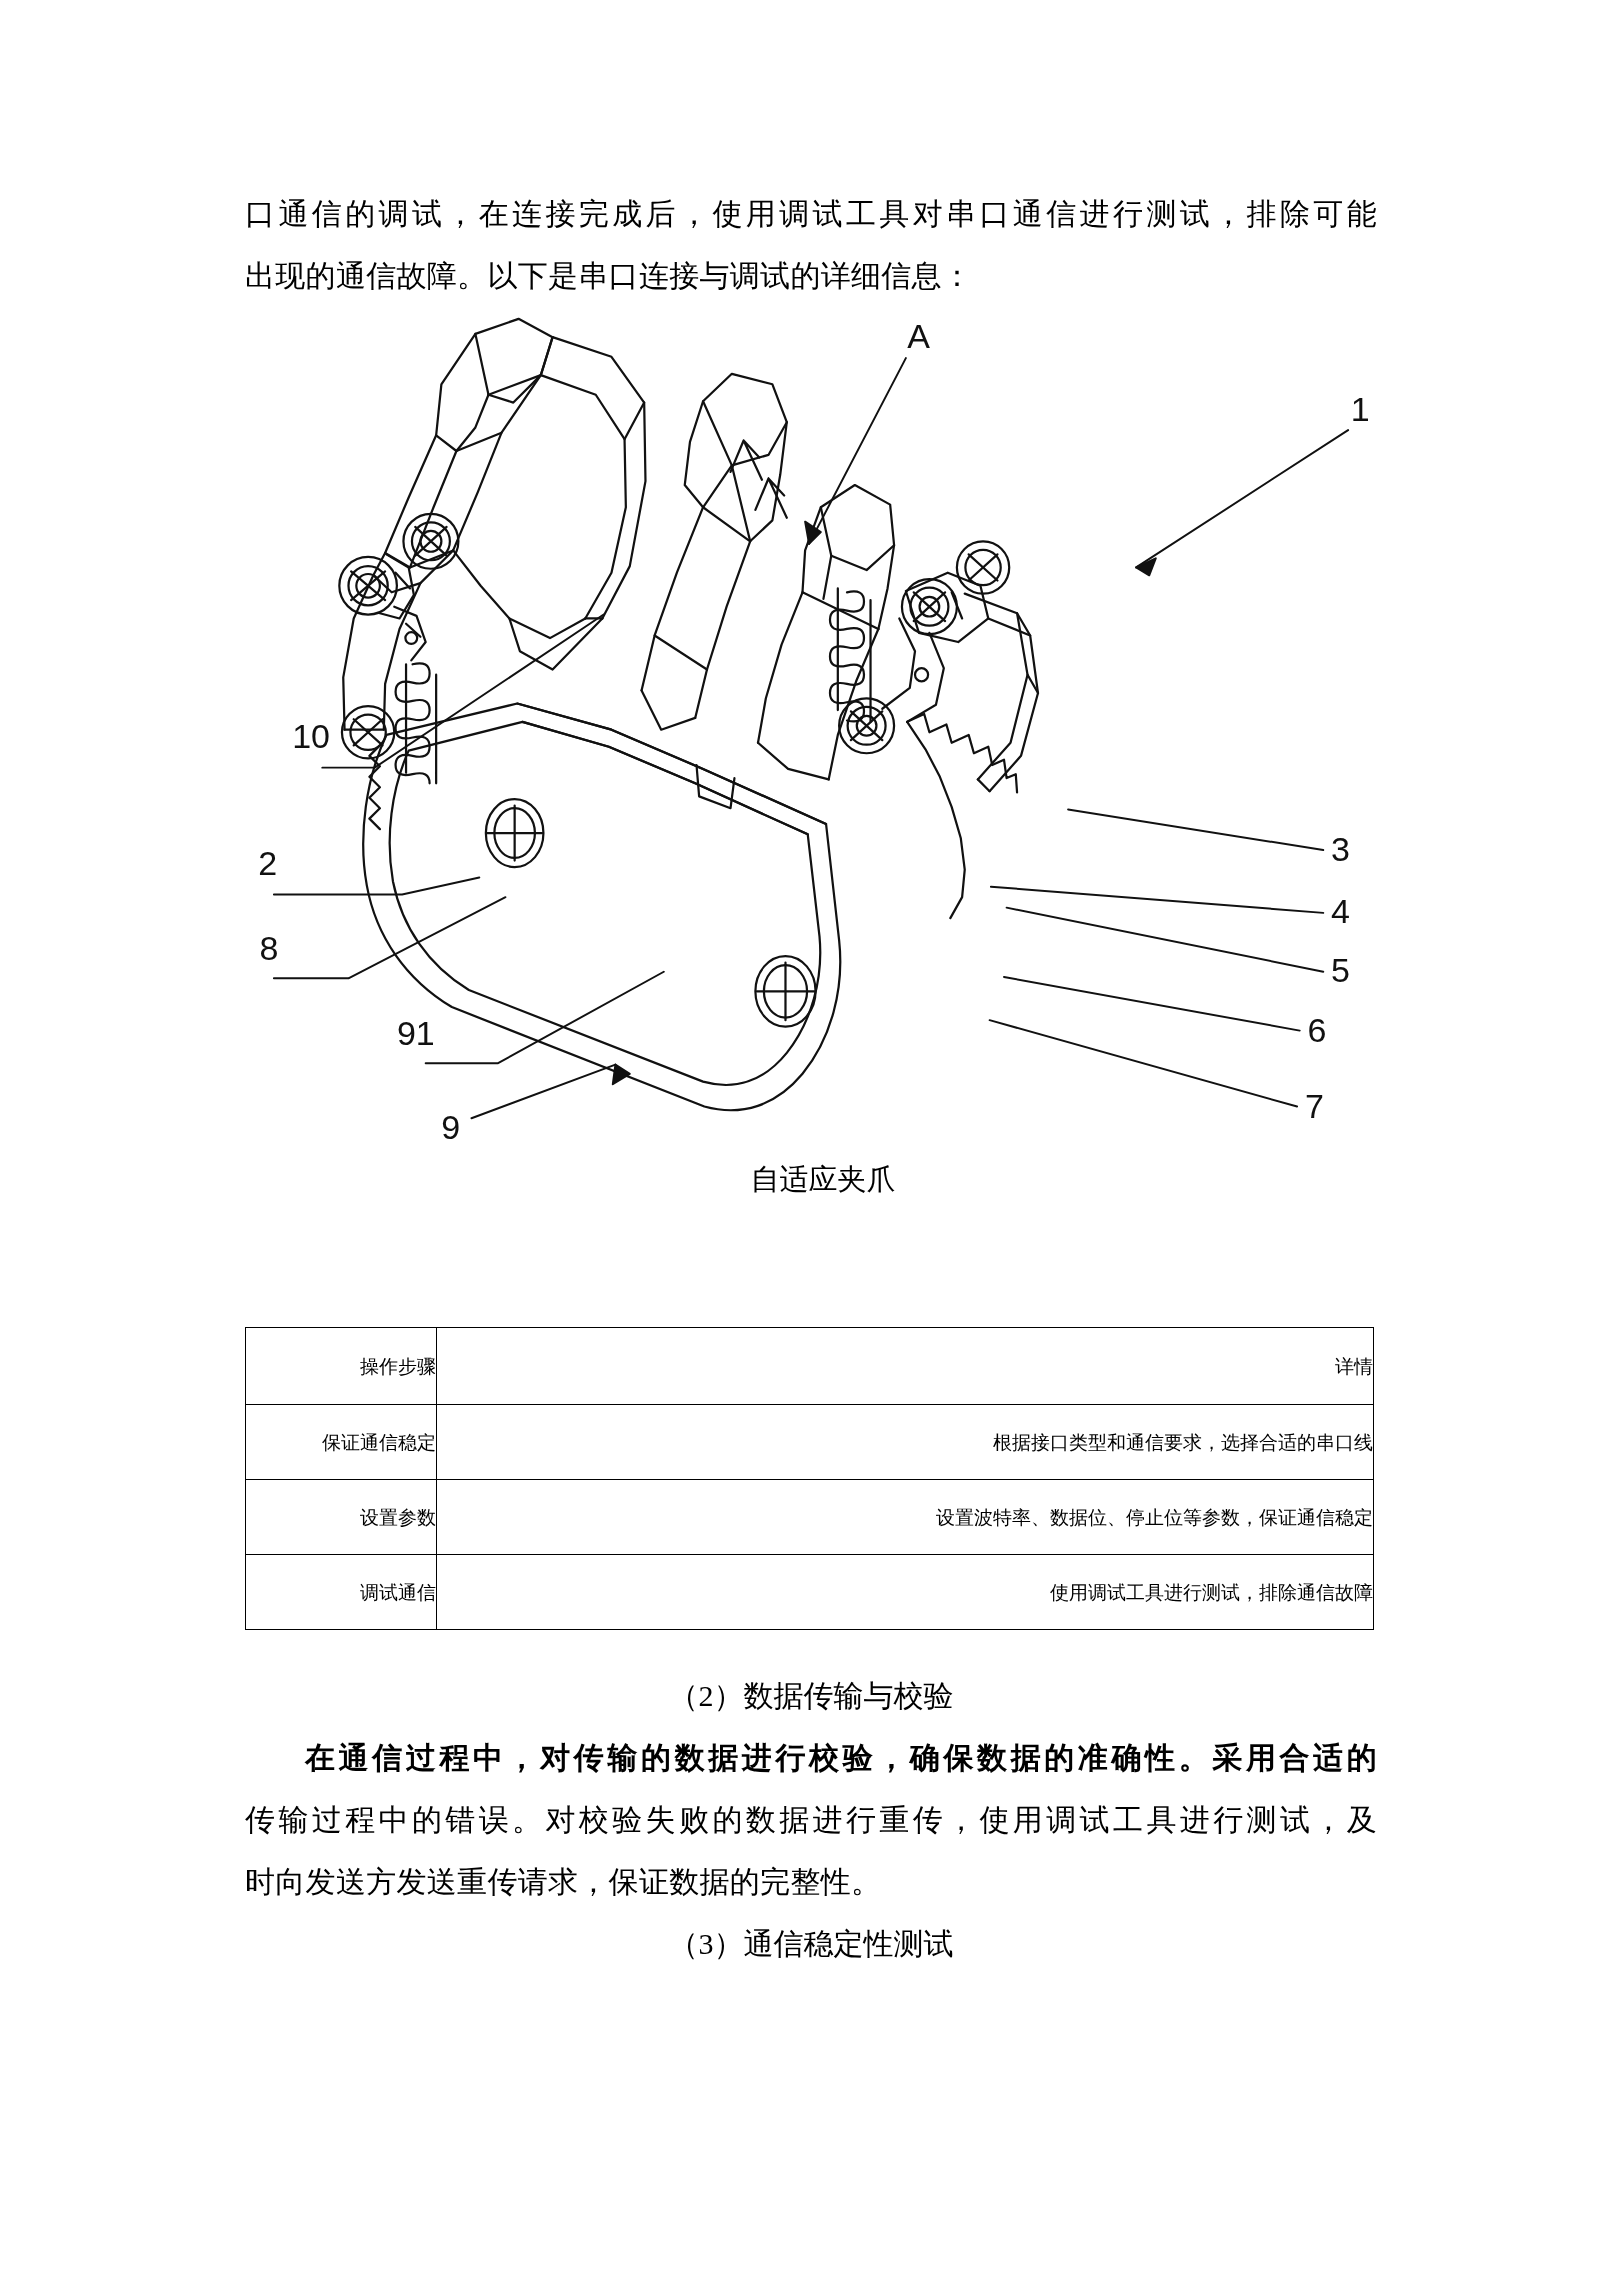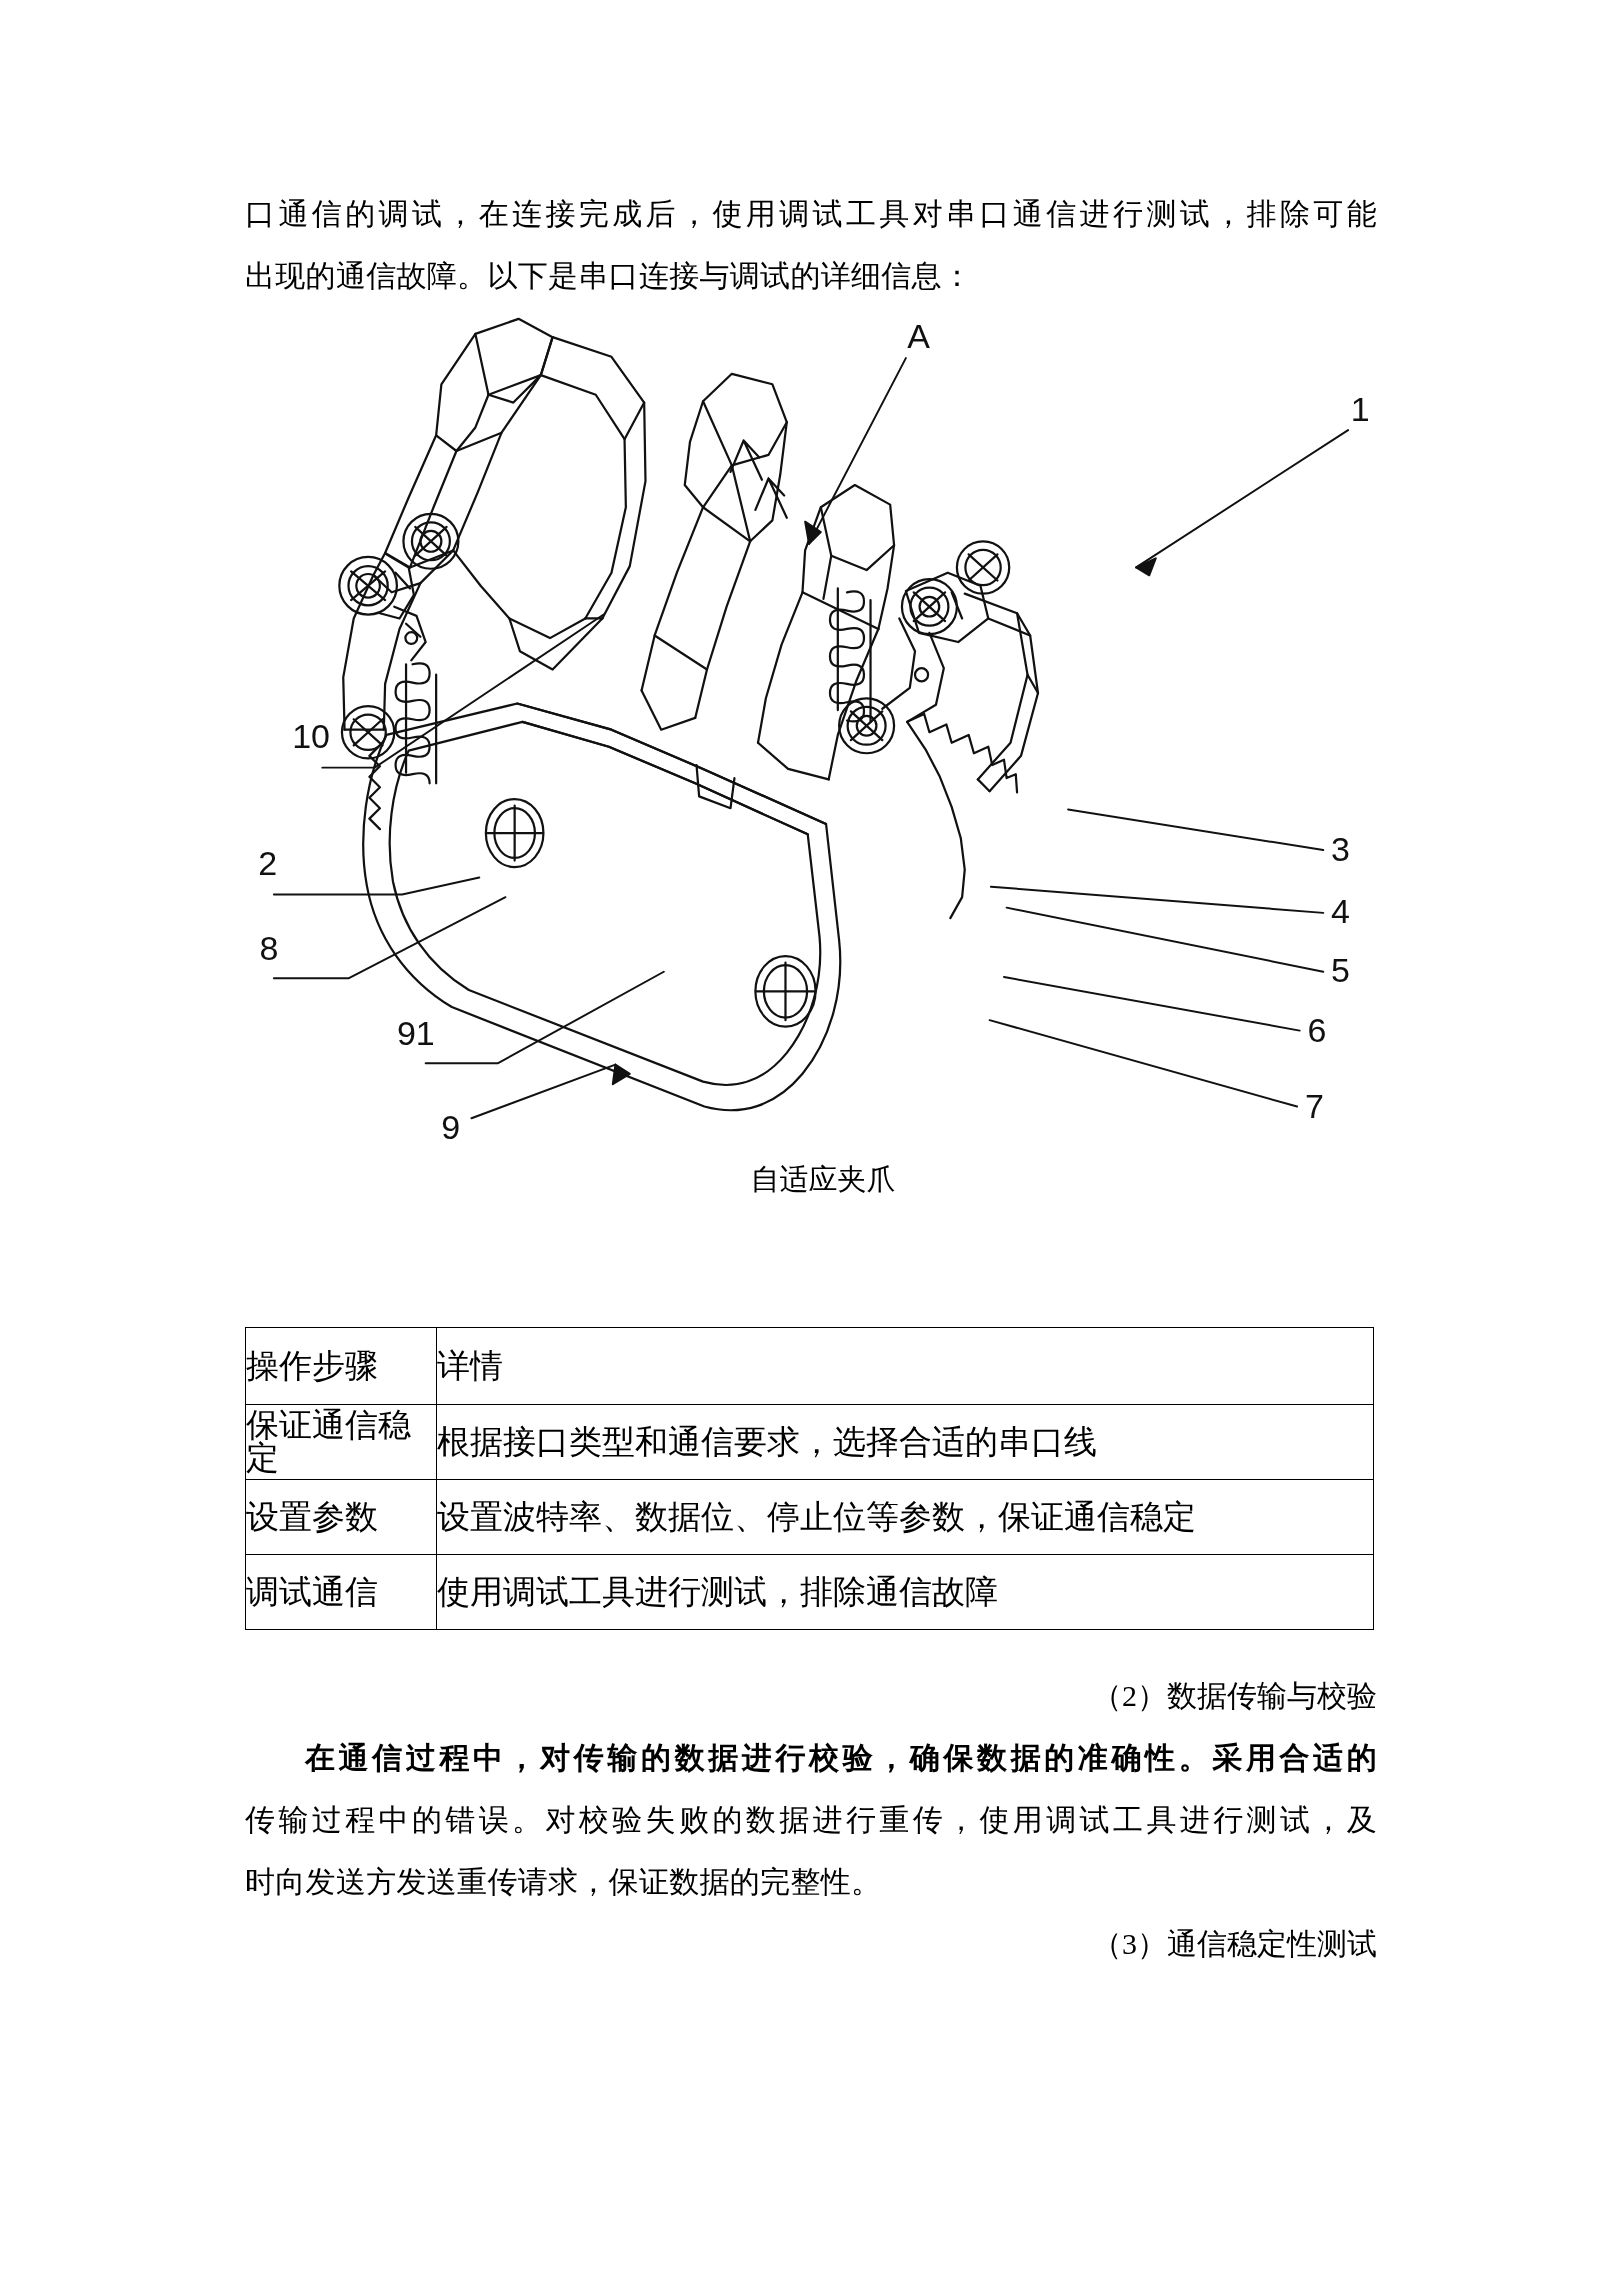--- a/index.html
+++ b/index.html
@@ -62,42 +62,42 @@
     top:1327px;
     width:1126px;
   }
   table.steps{
     border-collapse:collapse;
     width:1126px;
     table-layout:fixed;
   }
   table.steps td{
     border:1.3px solid #000;
-    font-size:33px;
+    font-size:19px;
     line-height:33px;
-    text-align:left;
+    text-align:right;
     vertical-align:middle;
     padding:0;
     height:74px;
   }
   table.steps td.c1{ width:190px; }
   table.steps td.c2{ width:936px; }
   table.steps tr.hdr td{ height:76px; }
 
   .tail-col{
     position:absolute;
     left:245px;
     top:1665px;
     width:1132px;
   }
   .sub-h{
     font-size:30px;
     line-height:62px;
     margin:0;
-    text-align:right;
+    text-align:center;
   }
 </style>
 </head>
 <body>
 
 <div class="page">
 
   <div class="body-col">
     <p class="para">口通信的调试，在连接完成后，使用调试工具对串口通信进行测试，排除可能</p>
     <p class="para lastline">出现的通信故障。以下是串口连接与调试的详细信息：</p>

